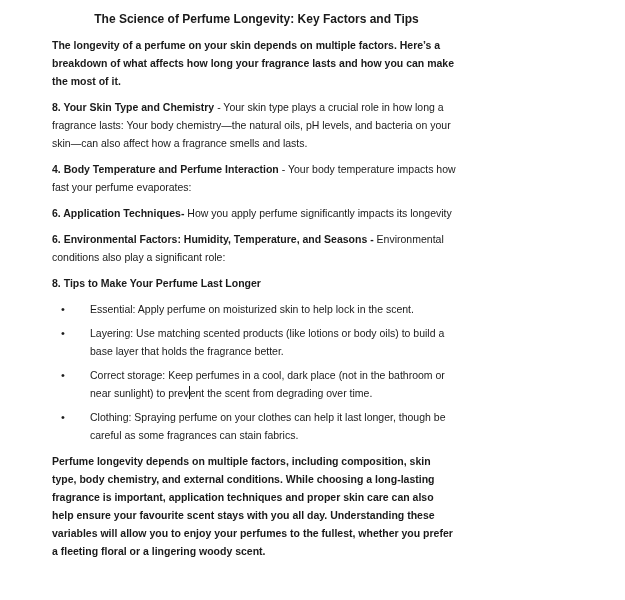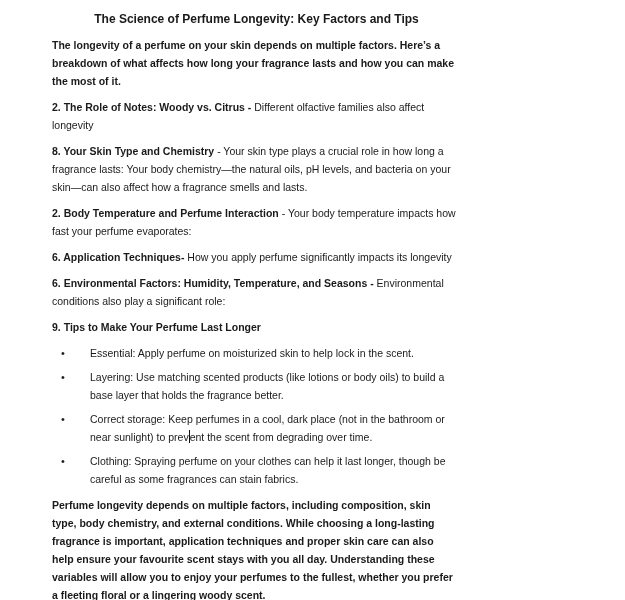--- a/index.html
+++ b/index.html
@@ -64,31 +64,30 @@
 </head>
 <body>
 
 <div class="page">
 
   <h1 class="doc-title">The Science of Perfume Longevity: Key Factors and Tips</h1>
 
   <p class="para bold">The longevity of a perfume on your skin depends on multiple factors. Here’s a breakdown of what affects how long your fragrance lasts and how you can make the most of it.</p>
 
 
-  <p class="para"><span class="lead">2. The Role of Notes: Woody vs. Citrus - </span><span>Different olfactive families also affect longevity</span></p>
 
   <p class="para"><span class="lead">8. Your Skin Type and Chemistry </span><span>- Your skin type plays a crucial role in how long a fragrance lasts: Your body chemistry—the natural oils, pH levels, and bacteria on your skin—can also affect how a fragrance smells and lasts.</span></p>
 
-  <p class="para"><span class="lead">2. Body Temperature and Perfume Interaction </span><span>- Your body temperature impacts how fast your perfume evaporates:</span></p>
+  <p class="para"><span class="lead">4. Body Temperature and Perfume Interaction </span><span>- Your body temperature impacts how fast your perfume evaporates:</span></p>
 
   <p class="para"><span class="lead">6. Application Techniques- </span><span>How you apply perfume significantly impacts its longevity</span></p>
 
   <p class="para"><span class="lead">6. Environmental Factors: Humidity, Temperature, and Seasons - </span><span>Environmental conditions also play a significant role:</span></p>
 
-  <p class="para bold">9. Tips to Make Your Perfume Last Longer</p>
+  <p class="para bold">8. Tips to Make Your Perfume Last Longer</p>
 
   <ul class="tips">
     <li><span class="bullet-glyph">•</span><span>Essential: Apply perfume on moisturized skin to help lock in the scent.</span></li>
     <li><span class="bullet-glyph">•</span><span>Layering: Use matching scented products (like lotions or body oils) to build a base layer that holds the fragrance better.</span></li>
     <li><span class="bullet-glyph">•</span><span>Correct storage: Keep perfumes in a cool, dark place (not in the bathroom or near sunlight) to prev</span><span class="caret"></span><span>ent the scent from degrading over time.</span></li>
     <li><span class="bullet-glyph">•</span><span>Clothing: Spraying perfume on your clothes can help it last longer, though be careful as some fragrances can stain fabrics.</span></li>
   </ul>
 
   <p class="para bold">Perfume longevity depends on multiple factors, including composition, skin type, body chemistry, and external conditions. While choosing a long-lasting fragrance is important, application techniques and proper skin care can also help ensure your favourite scent stays with you all day. Understanding these variables will allow you to enjoy your perfumes to the fullest, whether you prefer a fleeting floral or a lingering woody scent.</p>
 

